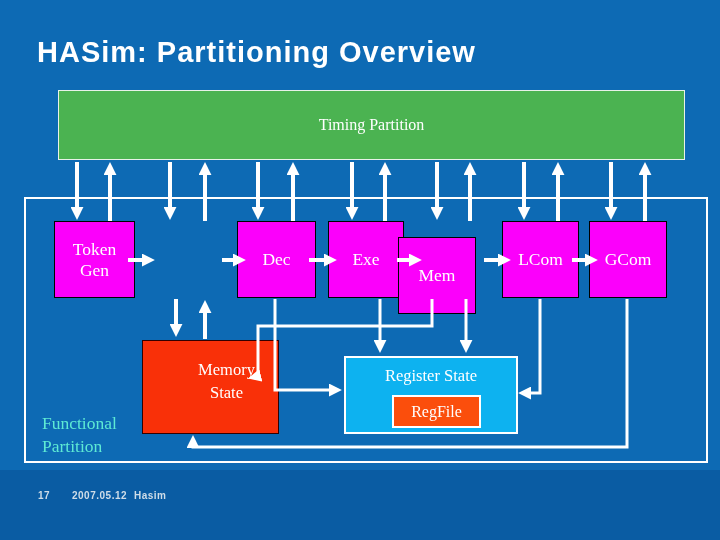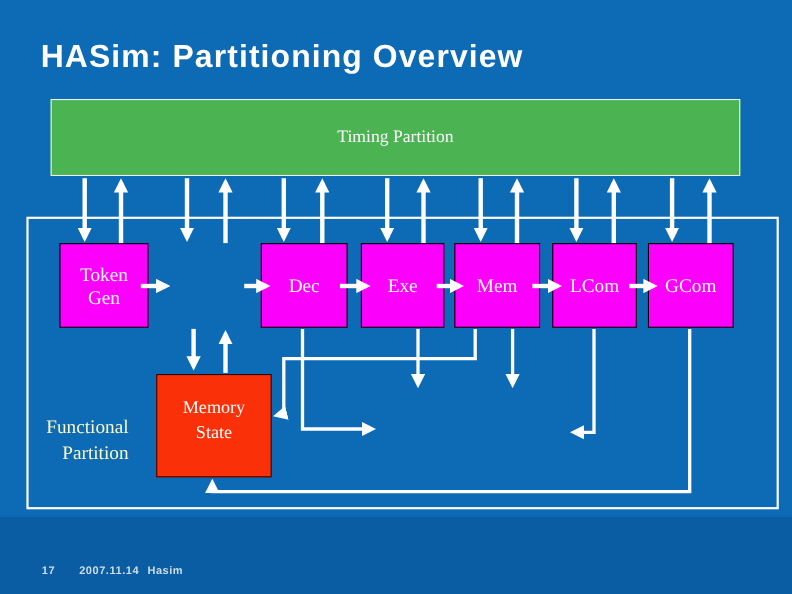--- a/index.html
+++ b/index.html
@@ -4,46 +4,46 @@
 <style>
   html,body{margin:0;padding:0;}
   body{width:720px;height:540px;overflow:hidden;}
   .slide{position:relative;width:720px;height:540px;background:var(--slide-bg,#0D6AB4);
          font-family:"Liberation Serif",serif;}
   .footer-band{position:absolute;left:0;top:470px;width:720px;height:70px;
                background:var(--footer-band,#0A5CA3);}
   .title{position:absolute;left:37px;top:36px;color:var(--title-text,#FFFFFF);
          font-family:"Liberation Sans",sans-serif;font-weight:bold;font-size:29px;
          letter-spacing:1px;white-space:nowrap;text-align:right;}
-  .timing-box{position:absolute;left:46px;top:90px;width:625px;height:68px;
+  .timing-box{position:absolute;left:58px;top:90px;width:625px;height:68px;
               background:var(--timing-green,#4BB351);border:1px solid #e8f2e8;
               display:flex;align-items:center;justify-content:center;}
   .timing-box span{color:#fff;font-size:16px;}
   .stage-box{position:absolute;top:221px;height:75px;background:var(--stage-magenta,#FB00FB);
              border:1px solid #000;display:flex;align-items:center;justify-content:center;}
   .stage-box span{color:#fff;font-size:17.5px;text-align:center;white-space:pre-line;line-height:21px;}
   .memory-box{position:absolute;left:142px;top:340px;width:103px;height:92px;
               background:var(--memory-red,#F93008);border:1px solid #300;
-              display:flex;align-items:flex-start;justify-content:center;}
+              display:flex;align-items:flex-start;justify-content:center;padding-left:32px;}
   .memory-box span{color:#fff;font-size:16.5px;text-align:center;white-space:pre-line;
                    line-height:23px;margin-top:17px;}
   .register-box{position:absolute;left:344px;top:356px;width:170px;height:74px;
                 background:var(--register-blue,#0DB2F0);border:2px solid #fff;}
   .register-label{color:#fff;font-size:16.5px;text-align:center;margin-top:8px;}
   .regfile-box{position:absolute;left:46px;top:37px;width:85px;height:29px;
                background:var(--regfile-orange,#FB4E0C);border:2px solid #fff;
                display:flex;align-items:center;justify-content:center;}
   .regfile-box span{color:#fff;font-size:16px;}
-  .functional-label{position:absolute;left:42px;top:377px;color:#fef9c3;font-size:17.5px;
-                    line-height:23px;white-space:pre-line;text-align:right;}
+  .functional-label{position:absolute;left:42px;top:412px;color:#5eead4;font-size:17.5px;
+                    line-height:23px;white-space:pre-line;}
   .connector-layer{position:absolute;left:0;top:0;width:720px;height:540px;pointer-events:none;}
   .footer{position:absolute;left:0;top:490px;width:720px;height:16px;
           font-family:"Liberation Sans",sans-serif;font-weight:bold;font-size:10px;
           color:var(--footer-text,#CFDDE8);letter-spacing:0.5px;}
-  .footer span{position:absolute;top:0;margin-top:24px;}
+  .footer span{position:absolute;top:0;}
   .footer .pg{left:38px;} .footer .dt{left:72px;} .footer .nm{left:134px;}
 </style>
 </head>
 <body>
 
 <div class="slide">
 
   <div class="footer-band"></div>
 
   <div class="title">HASim: Partitioning Overview</div>
@@ -55,35 +55,41 @@
   <div class="stage-box" style="left:54px;width:79px;">
     <span>Token
 Gen</span>
   </div>
   <div class="stage-box" style="left:237px;width:77px;align-items:center;">
     <span>Dec</span>
   </div>
   <div class="stage-box" style="left:328px;width:74px;">
     <span>Exe</span>
   </div>
-  <div class="stage-box" style="left:413px;width:76px;">
+  <div class="stage-box" style="left:398px;width:76px;margin-top:16px;">
     <span>Mem</span>
   </div>
   <div class="stage-box" style="left:589px;width:76px;">
     <span>GCom</span>
   </div>
   <div class="stage-box" style="left:502px;width:75px;">
     <span>LCom</span>
   </div>
 
   <div class="memory-box">
     <span>Memory
 State</span>
   </div>
 
+  <div class="register-box">
+    <div class="register-label">Register State</div>
+    <div class="regfile-box">
+      <span>RegFile</span>
+    </div>
+  </div>
 
   <div class="functional-label">Functional
 Partition</div>
 
   <svg class="connector-layer" viewBox="0 0 720 540" xmlns="http://www.w3.org/2000/svg">
     <defs>
       <marker id="ah" viewBox="0 0 10 10" refX="7" refY="5" markerWidth="13" markerHeight="13" markerUnits="userSpaceOnUse" orient="auto">
         <path d="M0,0 L10,5 L0,10 z" fill="#FFFFFF"></path>
       </marker>
     </defs>
@@ -115,17 +121,17 @@
         <path d="M 380 299 V 349" stroke-width="3" marker-end="url(#ah)"></path>
         <path d="M 432 299 V 326 H 258 V 376 L 252 377.5" stroke-width="3" marker-end="url(#ah)"></path>
         <path d="M 466 299 V 349" stroke-width="3" marker-end="url(#ah)"></path>
         <path d="M 540 299 V 393 H 522" stroke-width="3" marker-end="url(#ah)"></path>
         <path d="M 627 299 V 447 H 193 V 439" stroke-width="3" marker-end="url(#ah)"></path>
       </g>
   </svg>
 
   <div class="footer">
     <span class="pg">17</span>
-    <span class="dt">2007.11.14</span>
+    <span class="dt">2007.05.12</span>
     <span class="nm">Hasim</span>
   </div>
 
 </div>
 
 </body></html>

